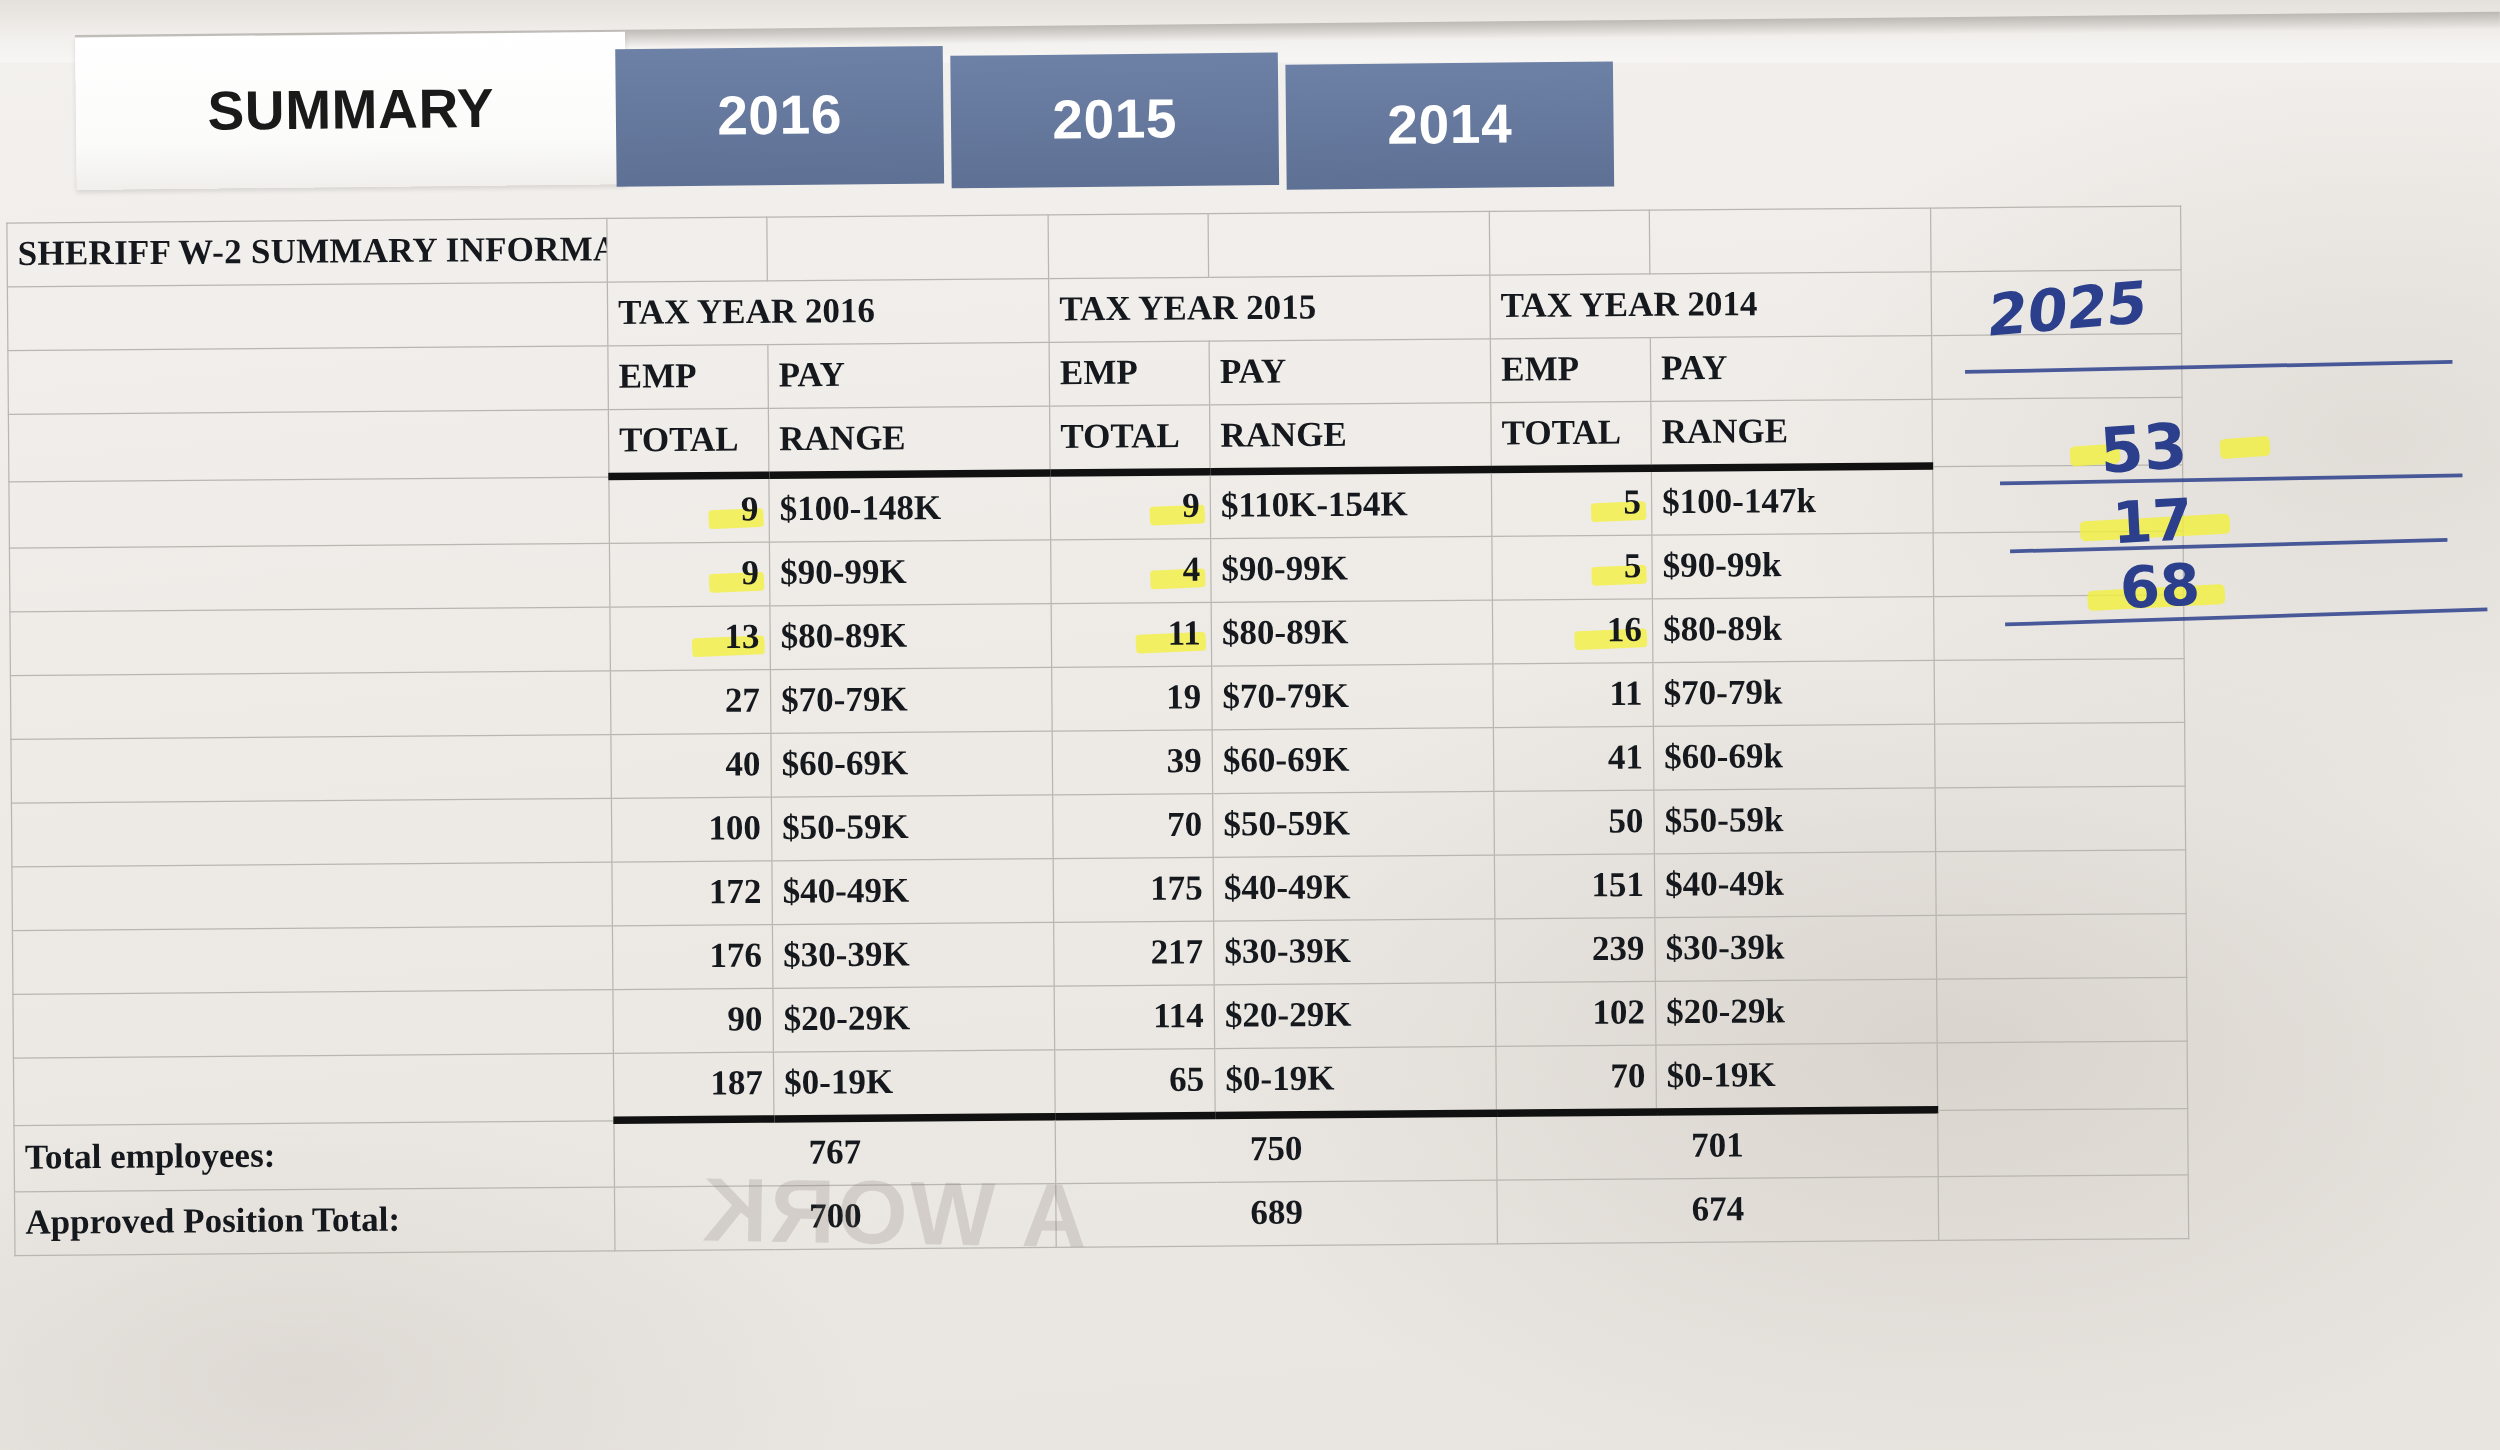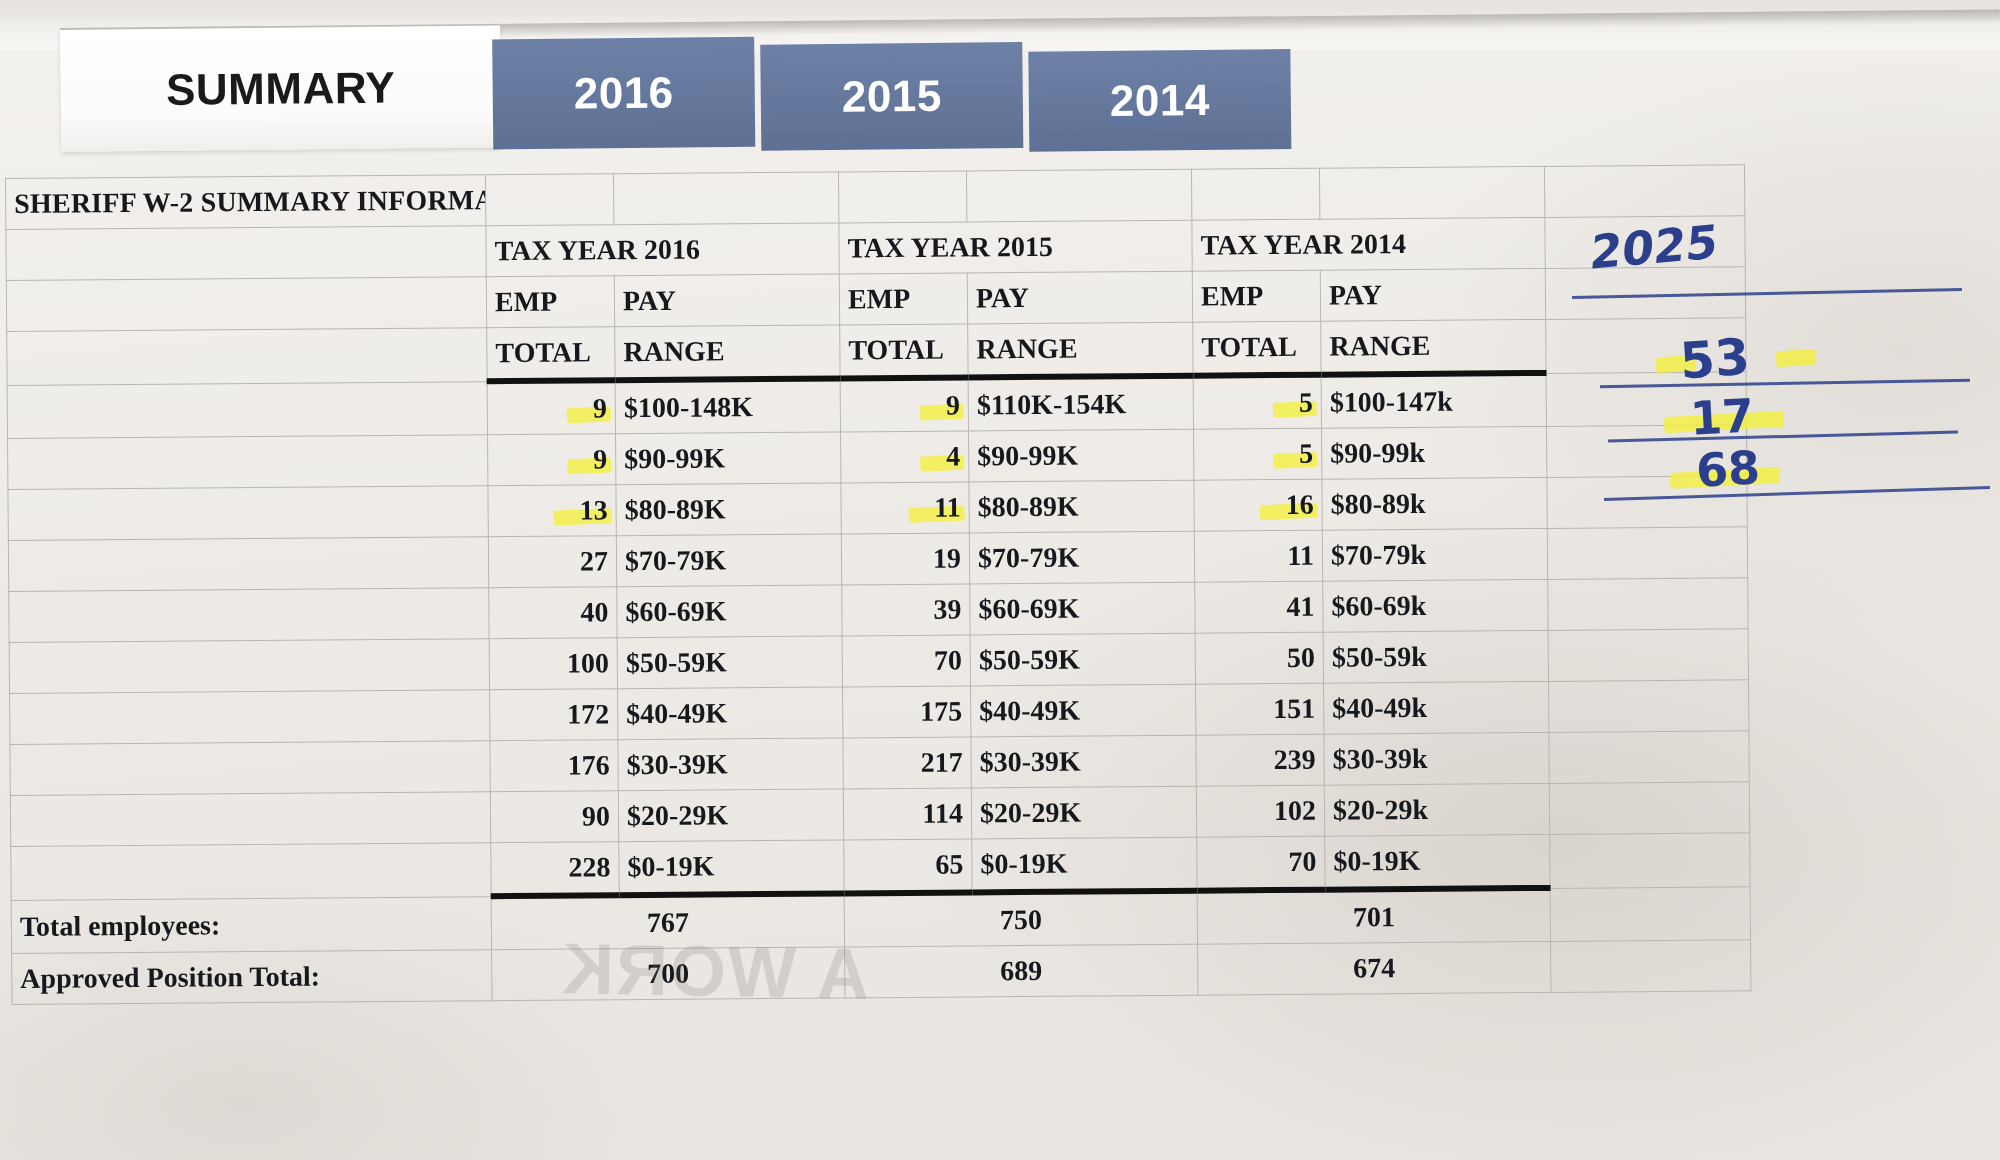--- a/index.html
+++ b/index.html
@@ -403,21 +403,21 @@
         <td class="c-range">$20-29K</td>
         <td class="c-emp">114</td>
         <td class="c-range">$20-29K</td>
         <td class="c-emp">102</td>
         <td class="c-range">$20-29k</td>
         <td class="blank"></td>
       </tr>
 
       <tr>
         <td class="blank"></td>
-        <td class="c-emp thick-bottom">228</td>
+        <td class="c-emp thick-bottom">187</td>
         <td class="c-range thick-bottom">$0-19K</td>
         <td class="c-emp thick-bottom">65</td>
         <td class="c-range thick-bottom">$0-19K</td>
         <td class="c-emp thick-bottom">70</td>
         <td class="c-range thick-bottom">$0-19K</td>
         <td class="blank"></td>
       </tr>
 
       <tr>
         <td class="totals-lbl">Total employees:</td>

